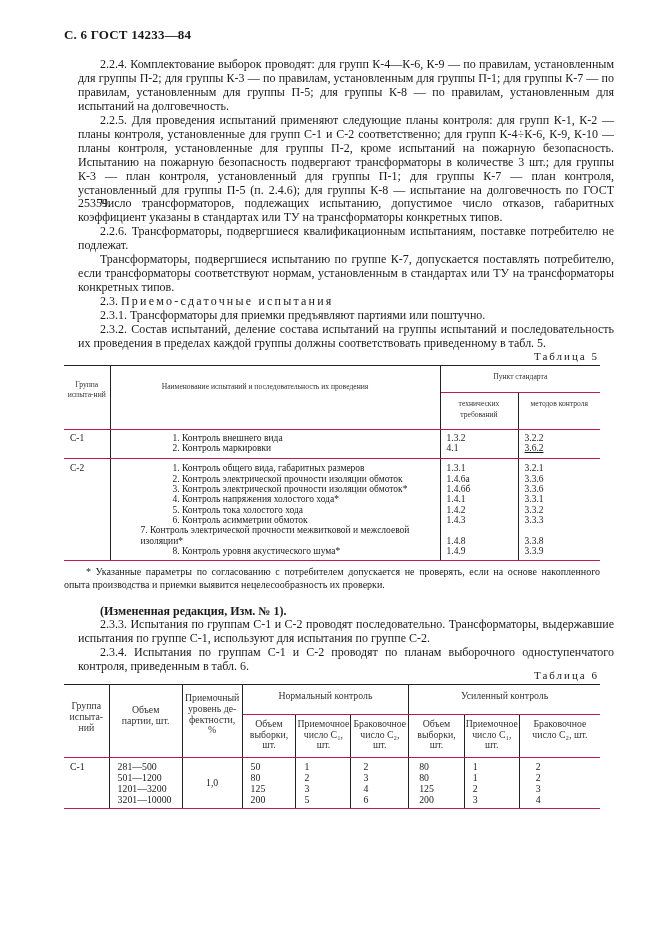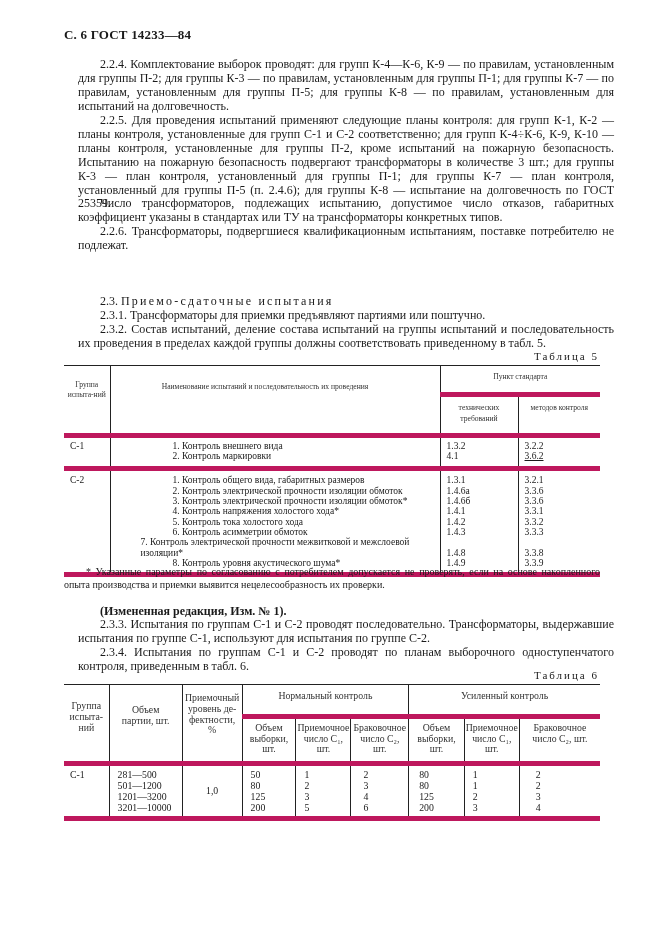--- a/index.html
+++ b/index.html
@@ -21,21 +21,21 @@
   .spaced { letter-spacing: 2.2px; }
   .tcap {
     position: absolute; right: 62px; font-size: 11px; letter-spacing: 2px;
   }
   table { border-collapse: collapse; position: absolute; font-size: 9.5px; }
   td, th { padding: 0; vertical-align: top; font-weight: normal; }
   .t5 { left: 64px; top: 365px; width: 536px; }
   .t5 td, .t5 th { line-height: 10.3px; }
   .small { font-size: 7.6px; line-height: 9px; color: #333; }
   .bt { border-top: 1px solid #222; }
-  .bb { border-bottom: 5px solid #be185d; }
+  .bb { border-bottom: 1px solid #be185d; }
   .br { border-right: 1px solid #222; }
   .c { text-align: center; }
   .foot {
     position: absolute; left: 64px; width: 536px;
     font-size: 10px; line-height: 12.5px; text-align: justify;
   }
   .t6 { left: 64px; top: 684px; width: 536px; }
   .t6 td { line-height: 10.8px; font-size: 9.8px; }
 </style>
 </head>
@@ -54,20 +54,23 @@
   </div>
 
   <div class="para" style="top:197px;">
     <span class="ind"></span><span>Число трансформаторов, подлежащих испытанию, допустимое число отказов, габаритных коэффициент указаны в стандартах или ТУ на трансформаторы конкретных типов.</span>
   </div>
 
   <div class="para" style="top:225px;">
     <span class="ind"></span><span>2.2.6. Трансформаторы, подвергшиеся квалификационным испытаниям, поставке потребителю не подлежат.</span>
   </div>
 
+  <div class="para" style="top:253px;">
+    <span class="ind"></span><span>Трансформаторы, подвергшиеся испытанию по группе К-7, допускается поставлять потребителю, если трансформаторы соответствуют нормам, установленным в стандартах или ТУ на трансформаторы конкретных типов.</span>
+  </div>
 
   <div class="para" style="top:295px;">
     <span class="ind"></span><span>2.3.</span>
     <span class="spaced">Приемо-сдаточные испытания</span>
   </div>
 
   <div class="para" style="top:309px;">
     <span class="ind"></span><span>2.3.1. Трансформаторы для приемки предъявляют партиями или поштучно.</span>
   </div>
 

